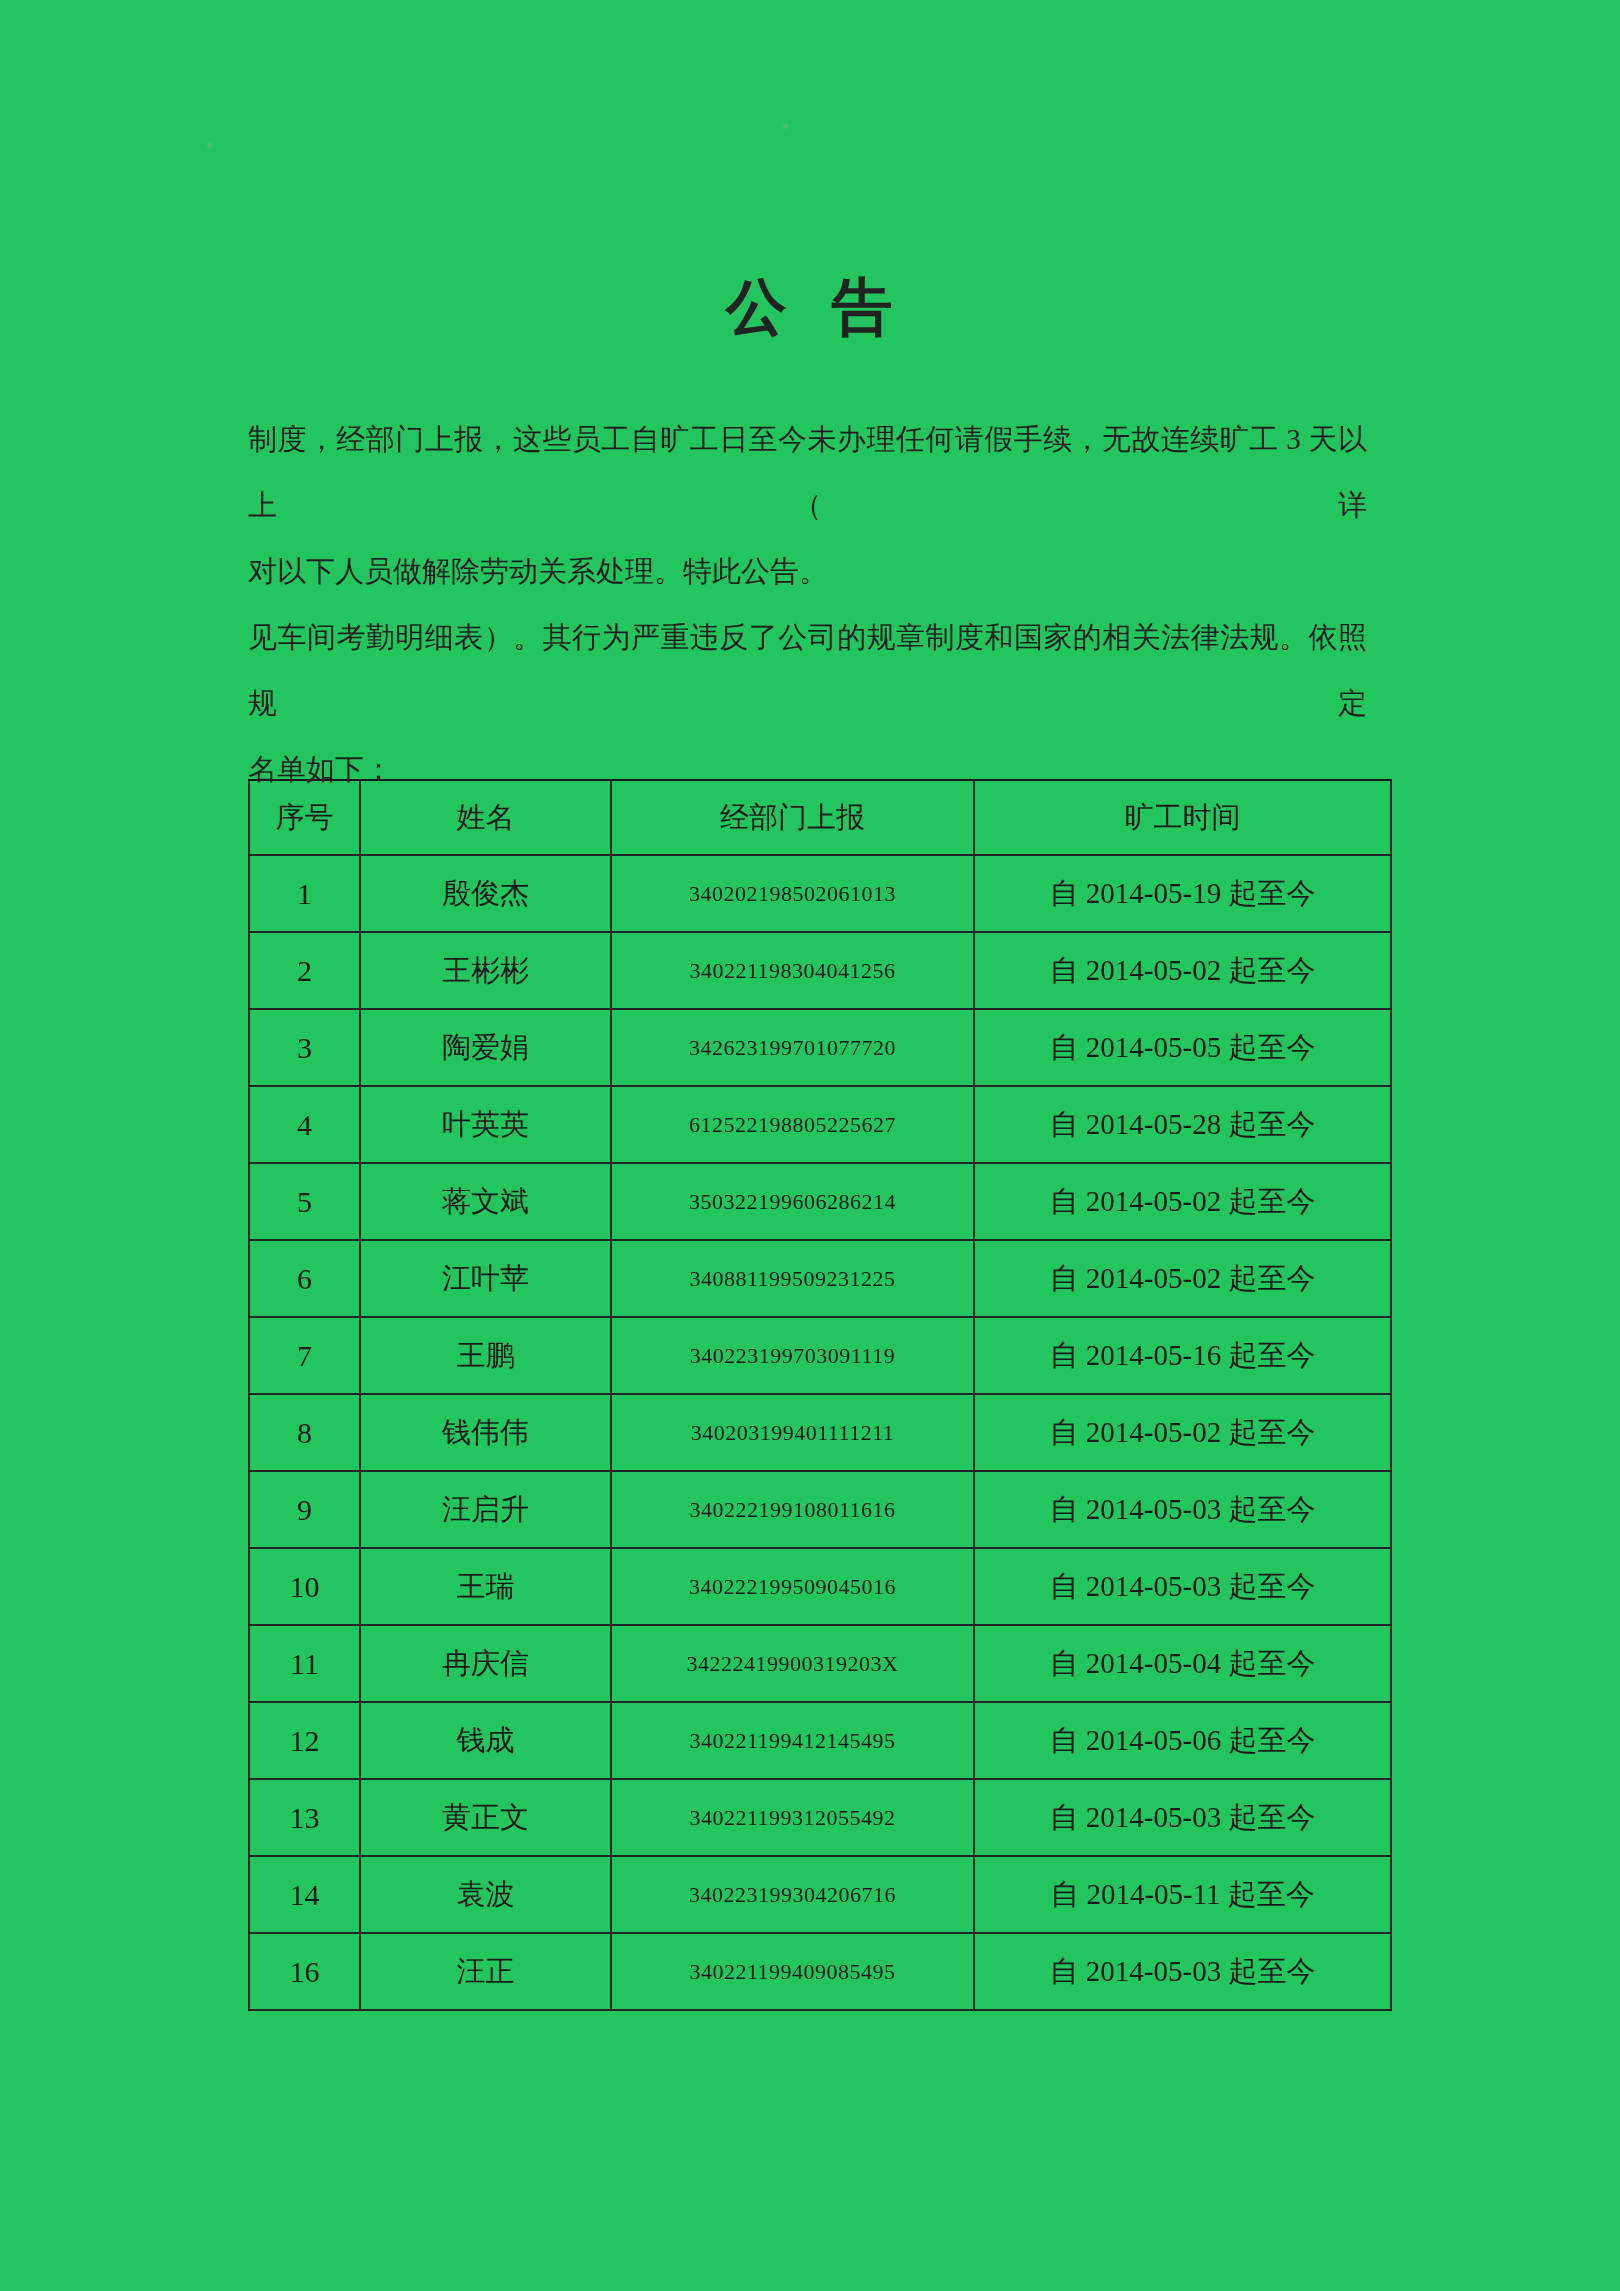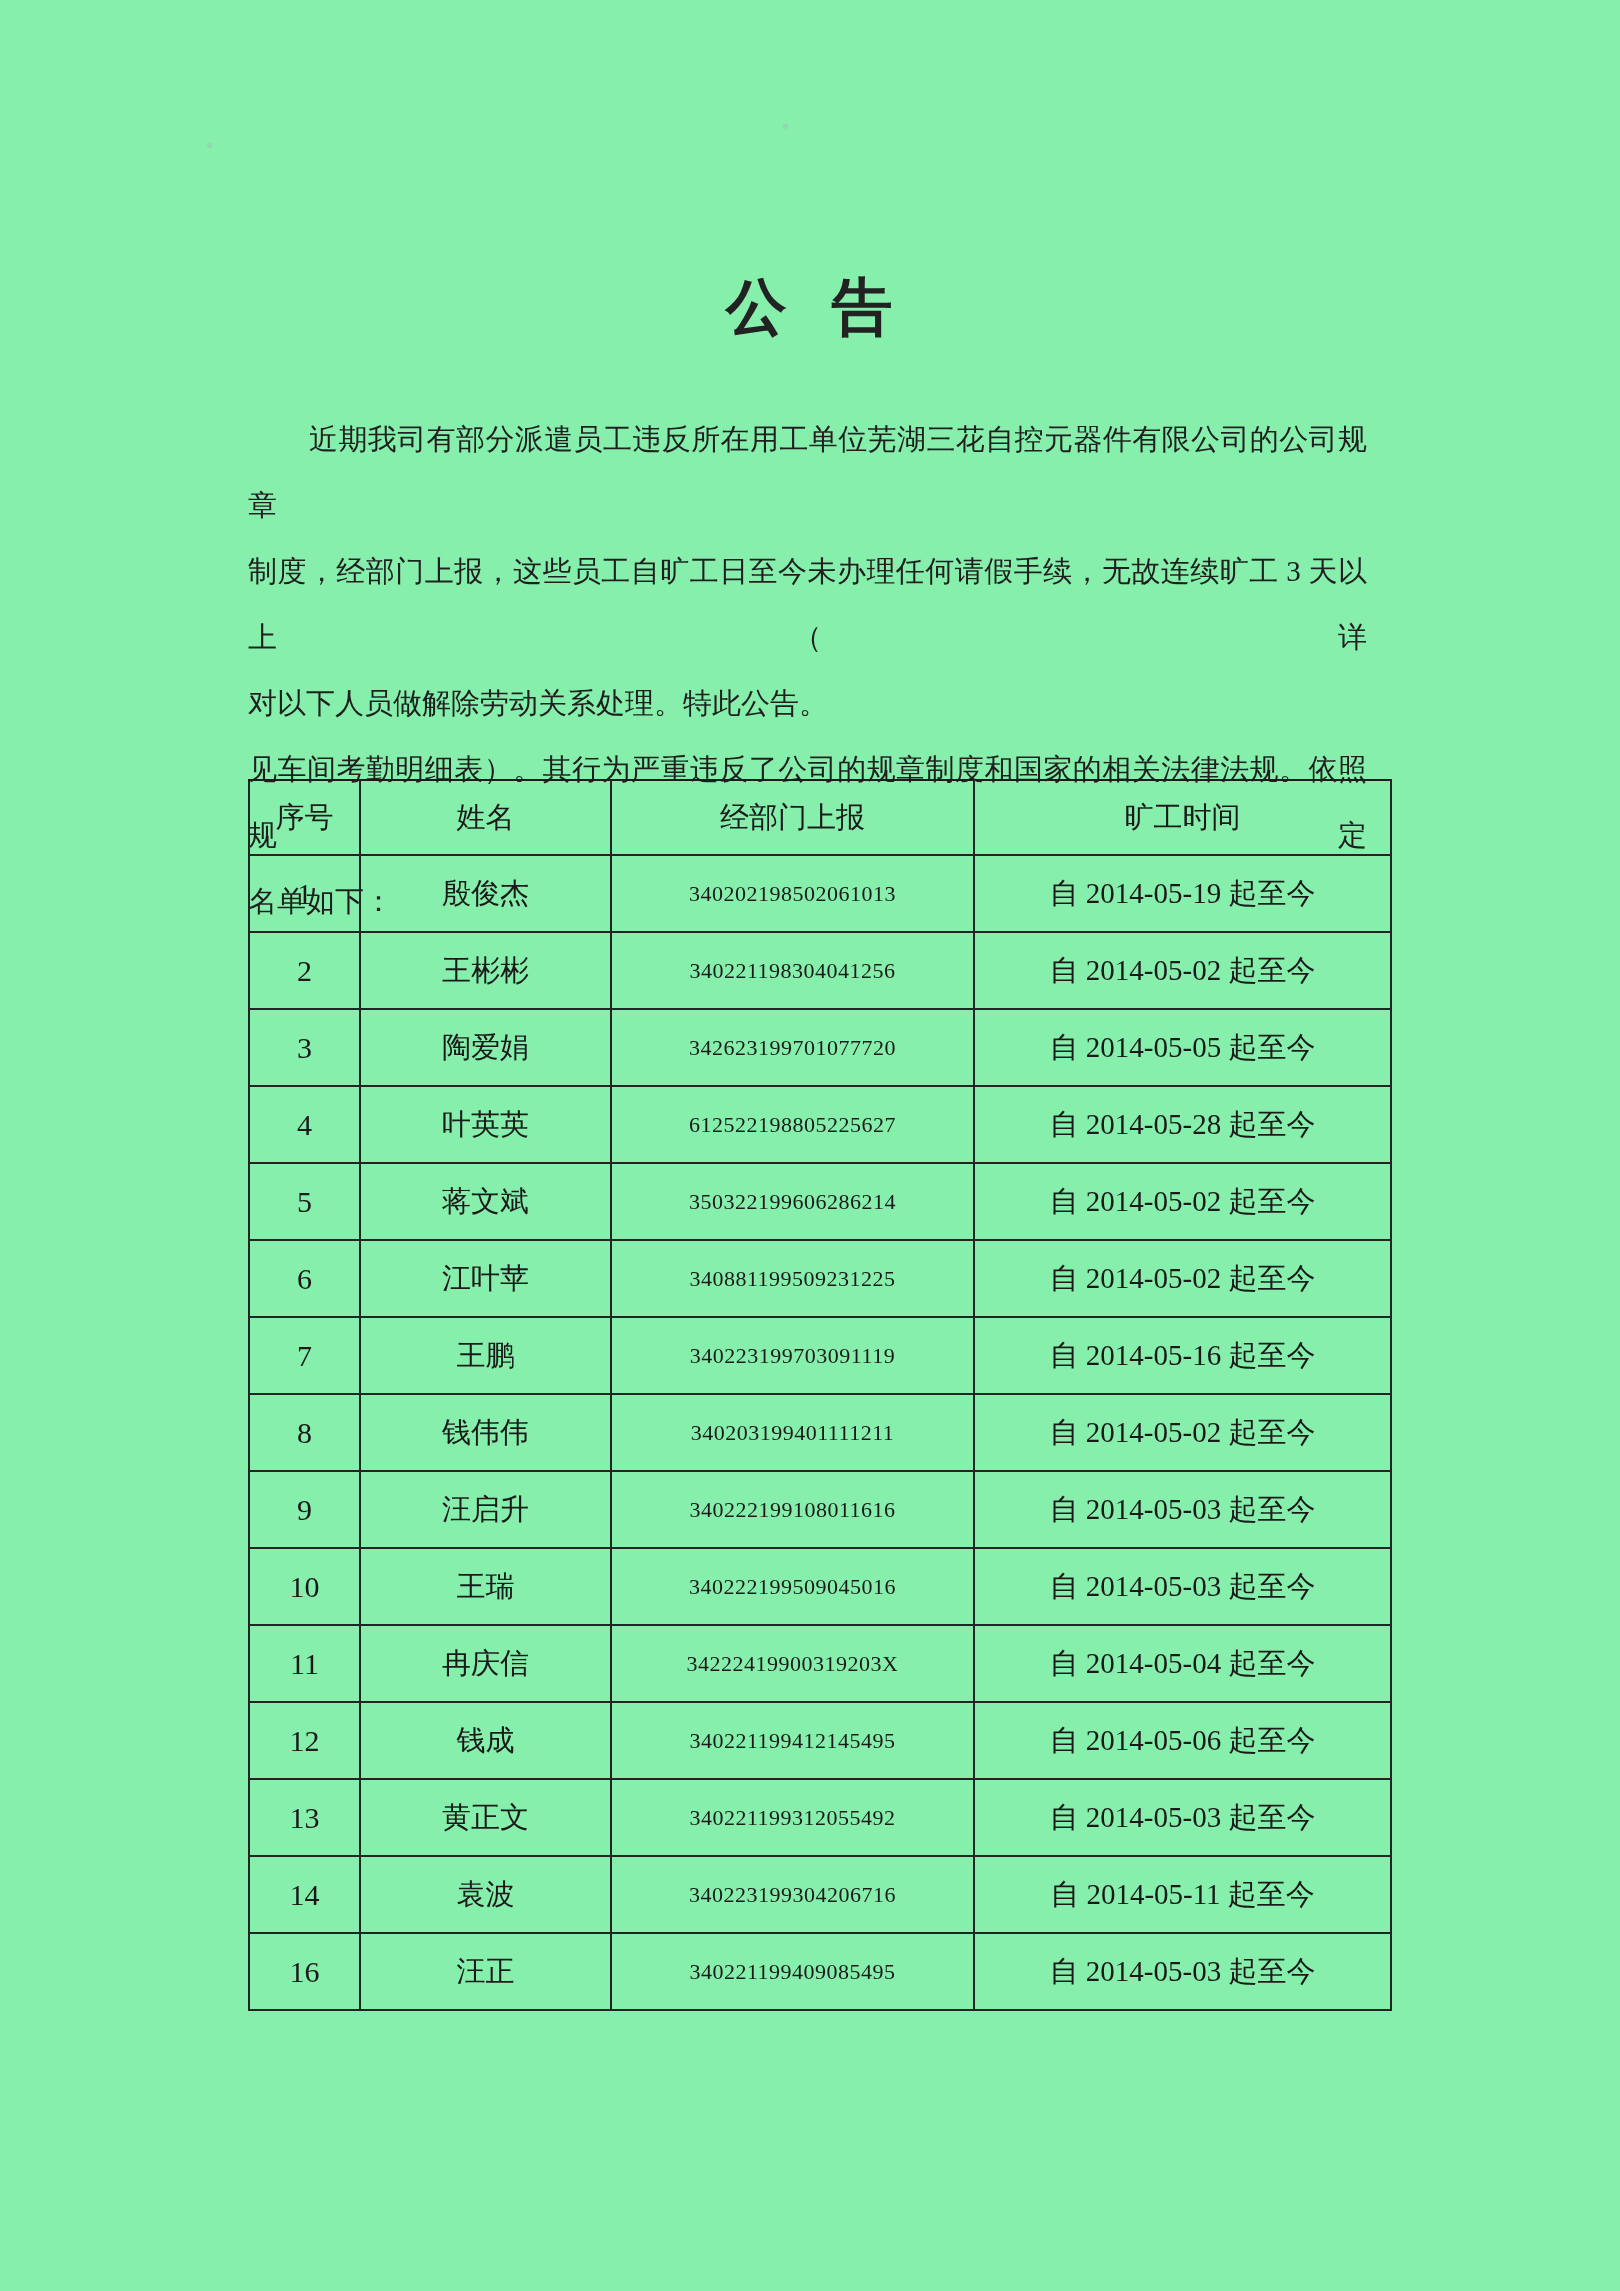--- a/index.html
+++ b/index.html
@@ -4,21 +4,21 @@
 <style>
   html, body {
     margin: 0;
     padding: 0;
     background: #ffffff;
   }
   .page {
     position: relative;
     width: 1620px;
     height: 2292px;
-    background: #86efac;
+    background: #22c55e;
     overflow: hidden;
     font-family: "Liberation Serif", "DejaVu Serif", serif;
     color: #1c1c1c;
   }
   .doc-title {
     position: absolute;
     top: 267px;
     left: 0;
     width: 1620px;
     text-align: center;
@@ -86,21 +86,20 @@
   }
 </style>
 </head>
 <body>
 
 <div class="page">
 
   <div class="doc-title">公 告</div>
 
   <div class="notice-body">
-    <div class="notice-line just indent">近期我司有部分派遣员工违反所在用工单位芜湖三花自控元器件有限公司的公司规章</div>
     <div class="notice-line just">制度，经部门上报，这些员工自旷工日至今未办理任何请假手续，无故连续旷工 3 天以上（详</div>
     <div class="notice-line">对以下人员做解除劳动关系处理。特此公告。</div>
     <div class="notice-line just">见车间考勤明细表）。其行为严重违反了公司的规章制度和国家的相关法律法规。依照规定</div>
     <div class="notice-line">名单如下：</div>
   </div>
 
   <table class="roster-table">
     <colgroup>
       <col class="col-seq">
         <col class="col-name">

